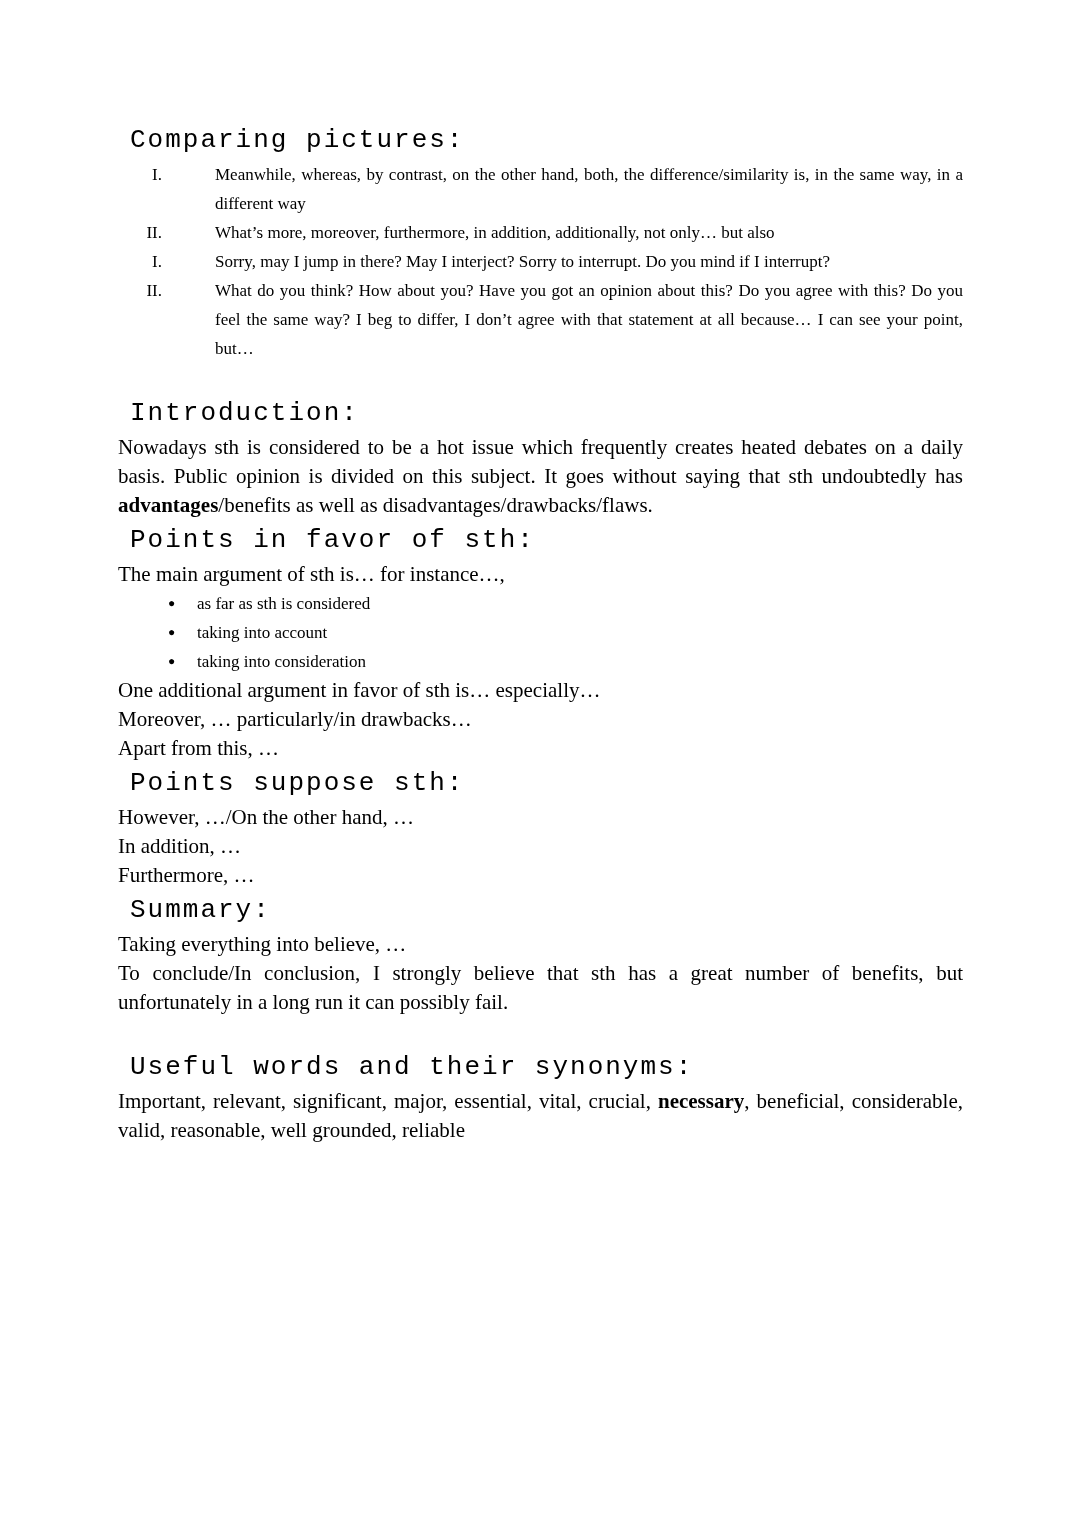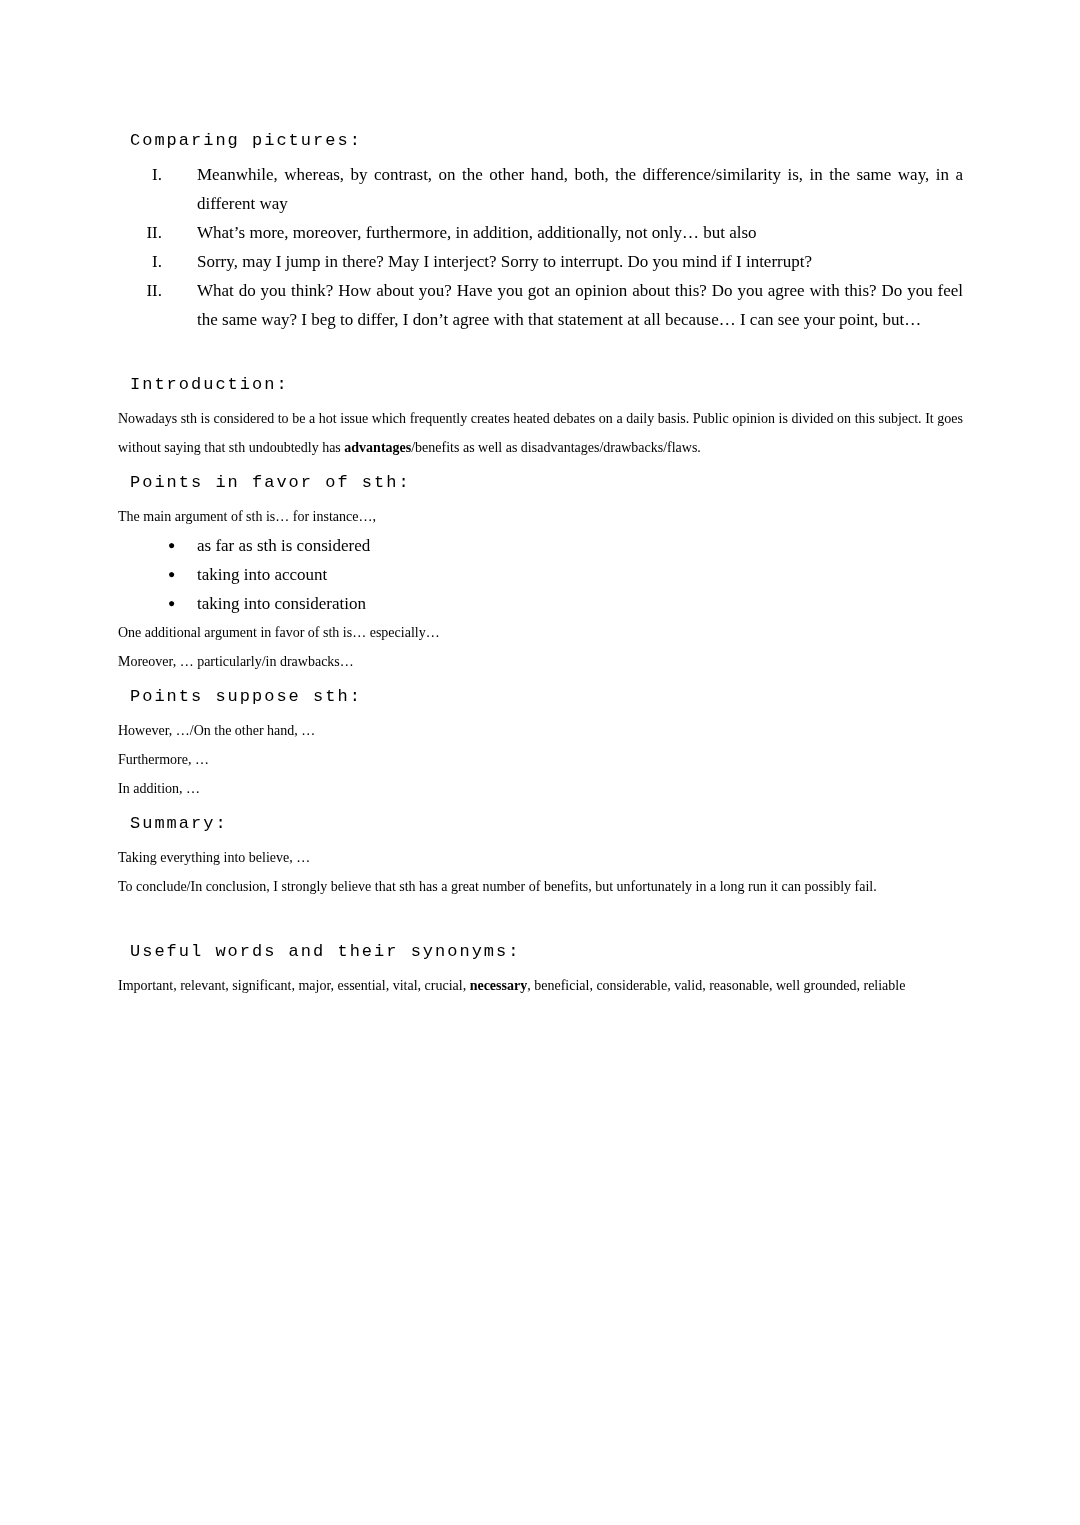--- a/index.html
+++ b/index.html
@@ -11,46 +11,46 @@
     color: #000000;
     overflow: hidden;
   }
   .page {
     width: 1080px;
     height: 1525px;
     padding: 120px 117px 0 118px;
   }
   .heading {
     font-family: "Liberation Mono", "DejaVu Sans Mono", monospace;
-    font-size: 17px;
+    font-size: 26px;
     font-weight: 400;
     letter-spacing: 2px;
     line-height: 31px;
     padding-left: 12px;
     margin: 5px 0 4px 0;
     white-space: nowrap;
   }
   .body-line {
-    font-size: 14px;
+    font-size: 21px;
     line-height: 29px;
   }
   .justify { text-align: justify; }
   .roman-item {
     display: flex;
     font-size: 17px;
     line-height: 29px;
   }
   .roman-num {
     flex: none;
     width: 44px;
     text-align: right;
   }
   .roman-text {
     flex: 1;
-    margin-left: 35px;
+    margin-left: 53px;
     text-align: justify;
   }
   .bullet-item {
     display: flex;
     padding-left: 50px;
     font-size: 17px;
     line-height: 29px;
   }
   .bullet-dot {
     flex: none;
@@ -106,27 +106,28 @@
     <div class="bullet-item">
       <span class="bullet-dot">●</span>
       <span>taking into account</span>
     </div>
     <div class="bullet-item">
       <span class="bullet-dot">●</span>
       <span>taking into consideration</span>
     </div>
     <div class="body-line">One additional argument in favor of sth is… especially…</div>
     <div class="body-line">Moreover, … particularly/in drawbacks…</div>
+    <div class="body-line">Apart from this, …</div>
   </div>
 
   <div>
     <div class="heading">Points suppose sth:</div>
     <div class="body-line">However, …/On the other hand, …</div>
+    <div class="body-line">In addition, …</div>
     <div class="body-line">Furthermore, …</div>
-    <div class="body-line">In addition, …</div>
   </div>
 
   <div>
     <div class="heading">Summary:</div>
     <div class="body-line">Taking everything into believe, …</div>
     <p class="body-line justify">To conclude/In conclusion, I strongly believe that sth has a great number of benefits, but unfortunately in a long run it can possibly fail.</p>
   </div>
 
   <div class="gap"></div>
 

